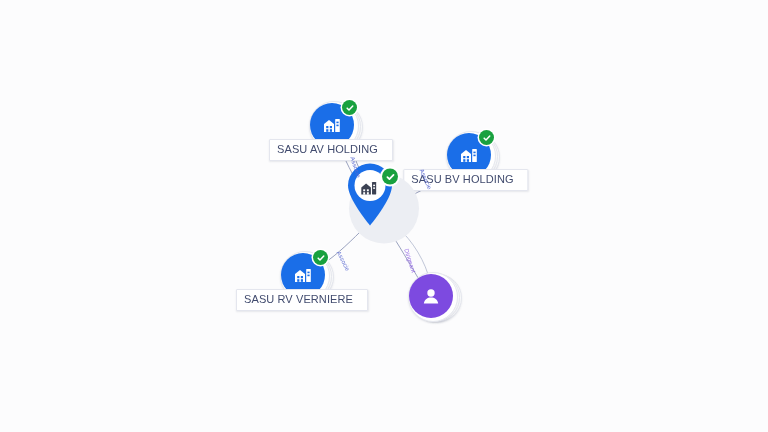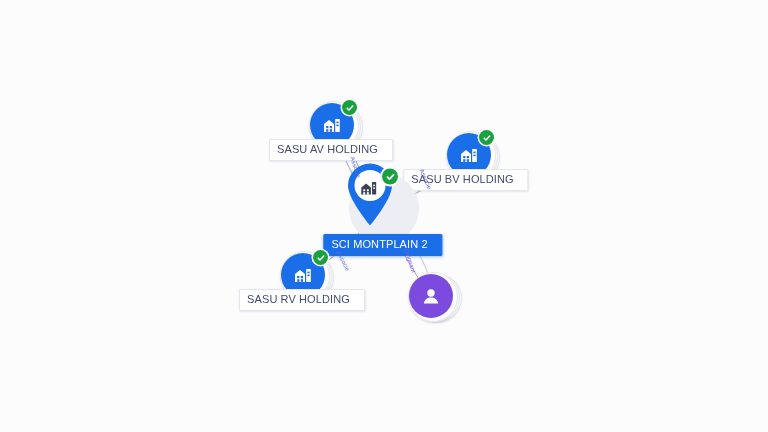--- a/index.html
+++ b/index.html
@@ -246,21 +246,20 @@
           <rect x="15.8" y="13.0" width="2.4" height="1.8" fill="#ffffff"></rect>
         </g>
       </svg>
       <div class="pin-badge" style="left:12px; top:-26px;">
         <svg width="11" height="11" viewBox="0 0 12 12">
           <path d="M2.6 6.2 L4.8 8.4 L9.3 3.6" fill="none" stroke="#ffffff" stroke-width="1.9" stroke-linecap="round" stroke-linejoin="round"></path>
         </svg>
       </div>
     </div>
   </div>
-  <div class="node-label selected" style="left:383px; top:234px;">SCI MONTPLAIN 2</div>
 
   <div class="node" style="left:305px; top:276px;">
     <div class="stack" style="left:0; top:0;">
       <div class="stack-sheet" style="left:-19px; top:-23px; width:46px; height:46px;"></div>
       <div class="stack-sheet" style="left:-22px; top:-24px; width:47px; height:47px;"></div>
       <div class="stack-sheet" style="left:-25px; top:-25px; width:48px; height:48px;"></div>
     </div>
     <div class="circle-node" style="left:-2px; top:-1px;">
       <div class="disc company">
         <svg width="24" height="24" viewBox="0 0 24 24">
@@ -274,21 +273,21 @@
           <rect x="16.4" y="11.6" width="2.2" height="1.6" fill="#1a6ee8"></rect>
         </svg>
       </div>
       <div class="badge-check">
         <svg width="10" height="10" viewBox="0 0 12 12">
           <path d="M2.6 6.2 L4.8 8.4 L9.3 3.6" fill="none" stroke="#ffffff" stroke-width="1.8" stroke-linecap="round" stroke-linejoin="round"></path>
         </svg>
       </div>
     </div>
   </div>
-  <div class="node-label" style="left:302px; top:289px;">SASU RV HOLDING</div>
+  <div class="node-label" style="left:302px; top:289px;">SASU RV VERNIERE</div>
 
   <div class="node" style="left:433px; top:297px;">
     <div class="stack" style="left:0; top:0;">
       <div class="stack-sheet" style="left:-19px; top:-23px; width:46px; height:46px;"></div>
       <div class="stack-sheet" style="left:-22px; top:-24px; width:47px; height:47px;"></div>
       <div class="stack-sheet" style="left:-25px; top:-25px; width:48px; height:48px;"></div>
     </div>
     <div class="circle-node" style="left:-2px; top:-1px;">
       <div class="disc person">
         <svg width="24" height="24" viewBox="0 0 24 24">

